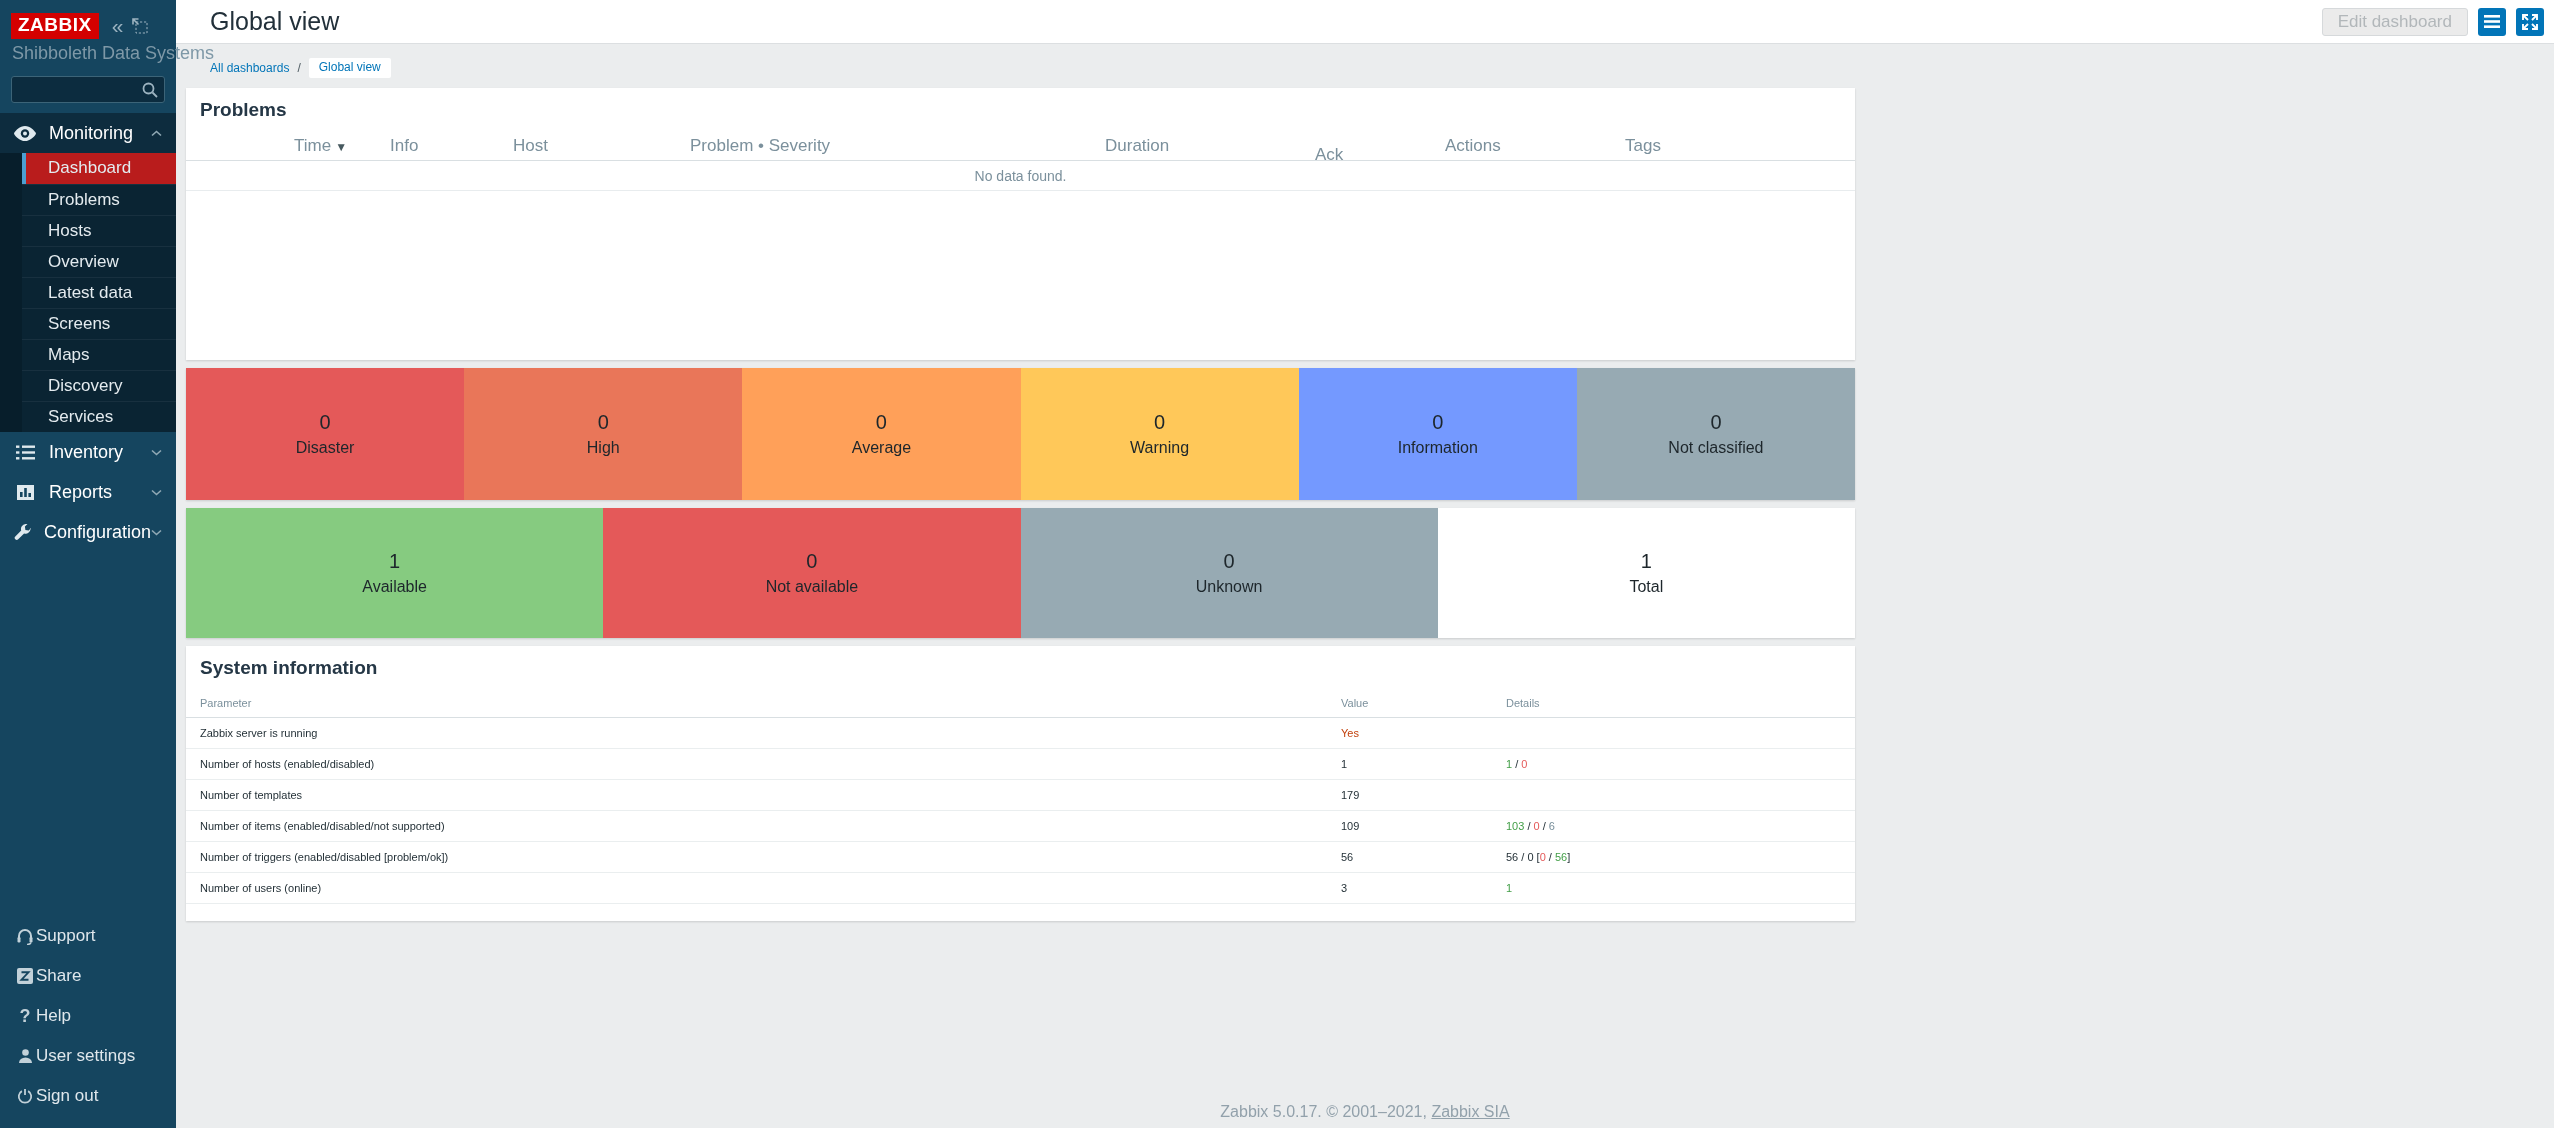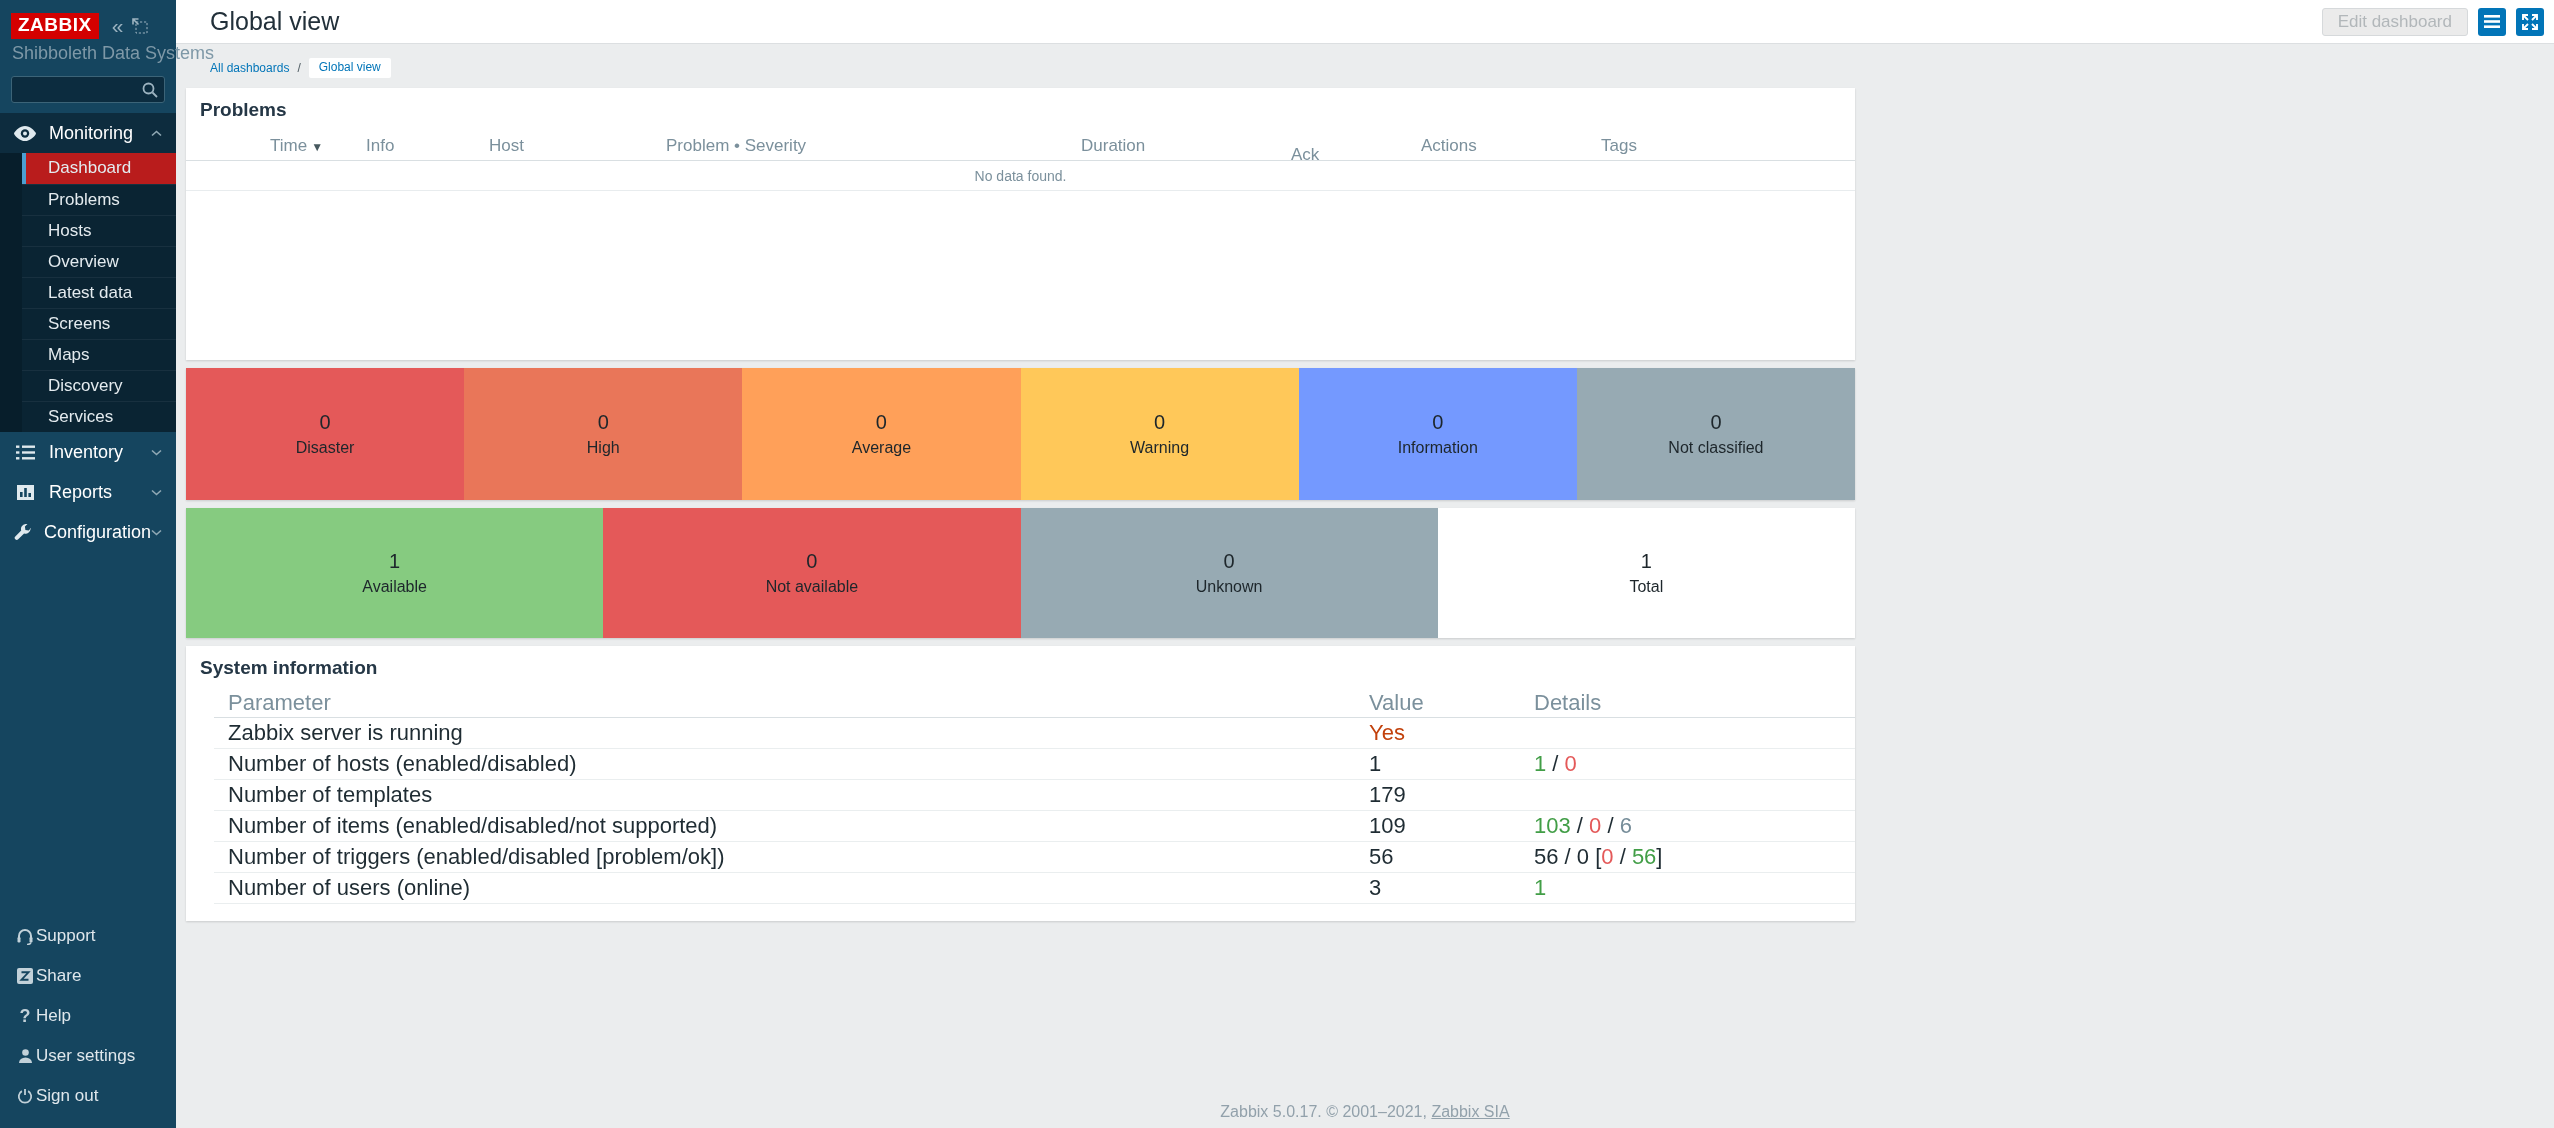--- a/index.html
+++ b/index.html
@@ -90,21 +90,21 @@
   .crumb-sep { margin:0 8px; color:#4d5a61; }
   .crumb-chip { background:#fff; color:#0275b8; padding:2px 10px 4px; border-radius:2px; cursor:pointer; }
 
   .widgets { position:absolute; left:10px; top:88px; width:1669px; }
   .widget { background:#fff; box-shadow:0 1px 2px rgba(0,0,0,.14); margin-bottom:8px; }
   .w-title { margin:0; padding:11px 14px 0; font-size:19px; font-weight:bold; color:#253746; }
 
   .problems-widget { height:272px; }
   .p-thead {
     display:flex; align-items:center; margin-top:11px; height:29px;
-    padding-left:84px; border-bottom:1px solid #d9dfe2;
+    padding-left:108px; border-bottom:1px solid #d9dfe2;
     color:#7b909c; font-size:17px;
   }
   .c-time{width:96px;} .c-info{width:123px;} .c-host{width:177px;}
   .c-sev{width:415px;} .c-dur{width:210px;} .c-ack{width:130px;margin-top:17px;}
   .c-act{width:180px;} .c-tags{flex:1;}
   .sort { font-size:12px; margin-left:4px; color:#47595f; }
   .nodata {
     height:30px; line-height:30px; text-align:center;
     color:#7b909c; font-size:14px; border-bottom:1px solid #e8ecee;
   }
@@ -112,21 +112,21 @@
   .severity-widget { height:132px; display:flex; }
   .availability-widget { height:130px; display:flex; }
   .stat-cell {
     flex:1; display:flex; flex-direction:column; align-items:center; justify-content:center;
     color:#1d262b;
   }
   .cell-num { font-size:20px; }
   .cell-lbl { font-size:16px; margin-top:5px; }
 
   .sysinfo-widget { height:275px; }
-  .si-table { margin-top:9px; font-size:22px;padding-left:28px; }
+  .si-table { margin-top:9px; font-size:11px; }
   .si-row {
     display:flex; align-items:center; height:31px; padding:0 14px;
     border-bottom:1px solid #eaeeef; color:#1f2c33;
   }
   .si-row.head { color:#7b909c; border-bottom:1px solid #d9dfe2; height:30px; }
   .si-param { width:1141px; }
   .si-value { width:165px; }
   .si-details { flex:1; }
 
   .page-footer {

